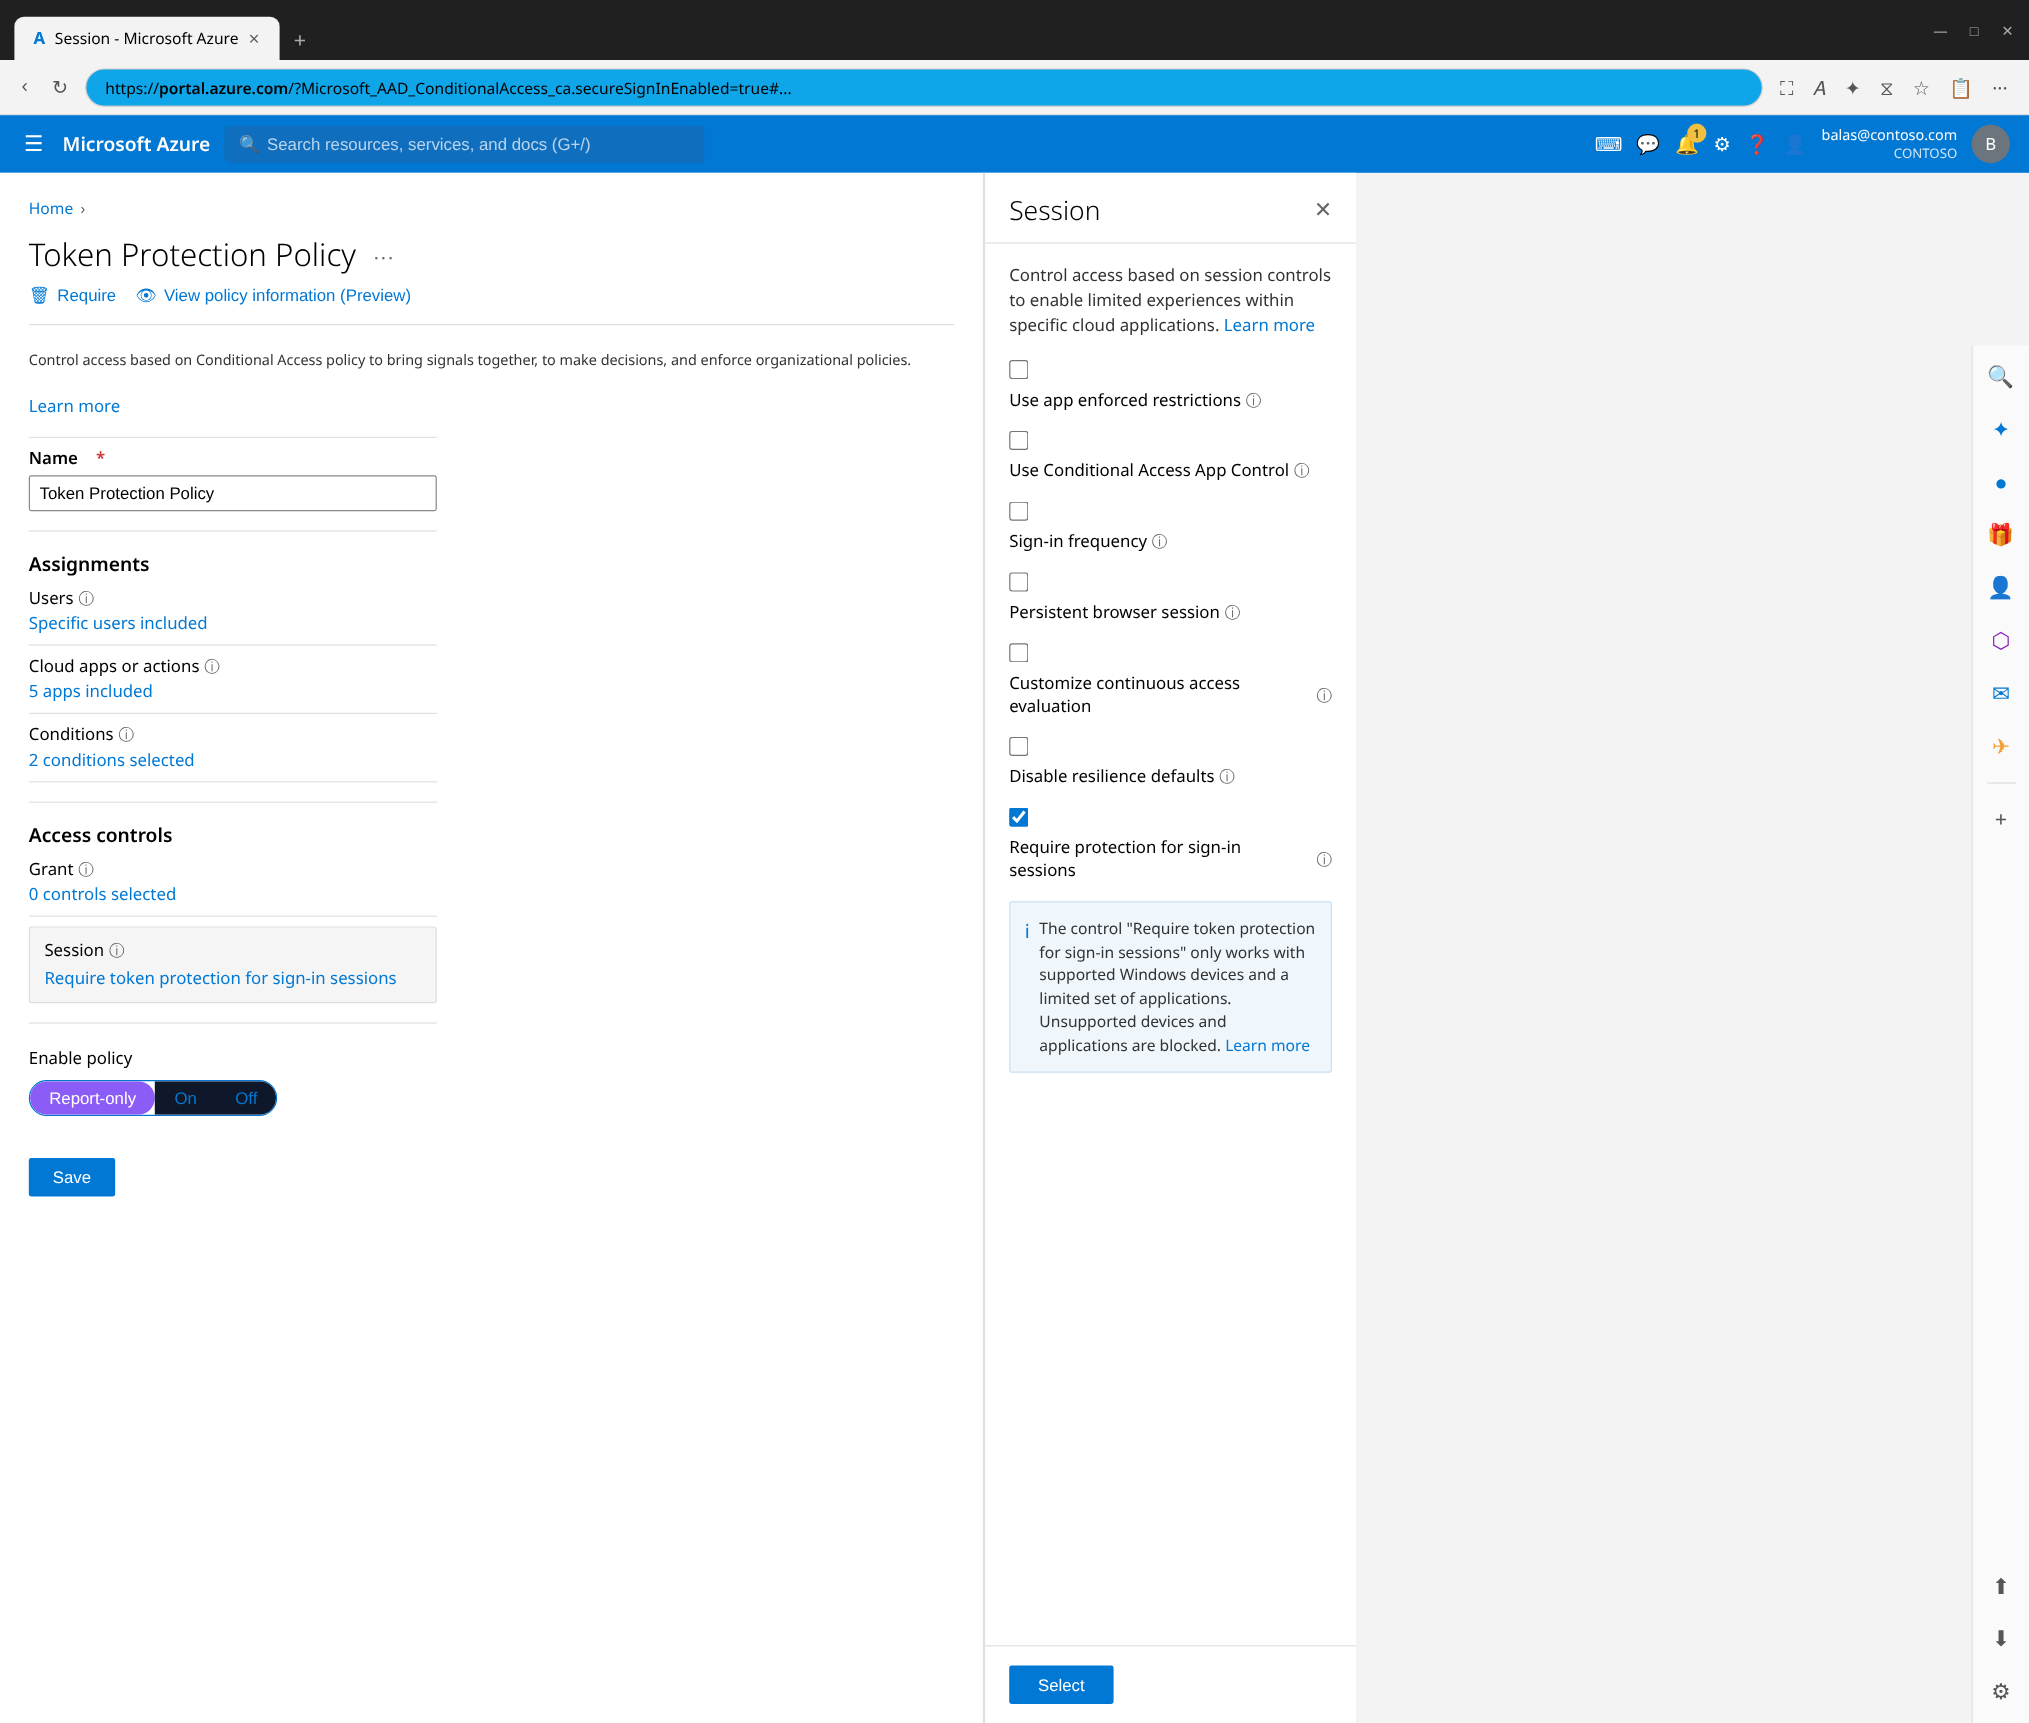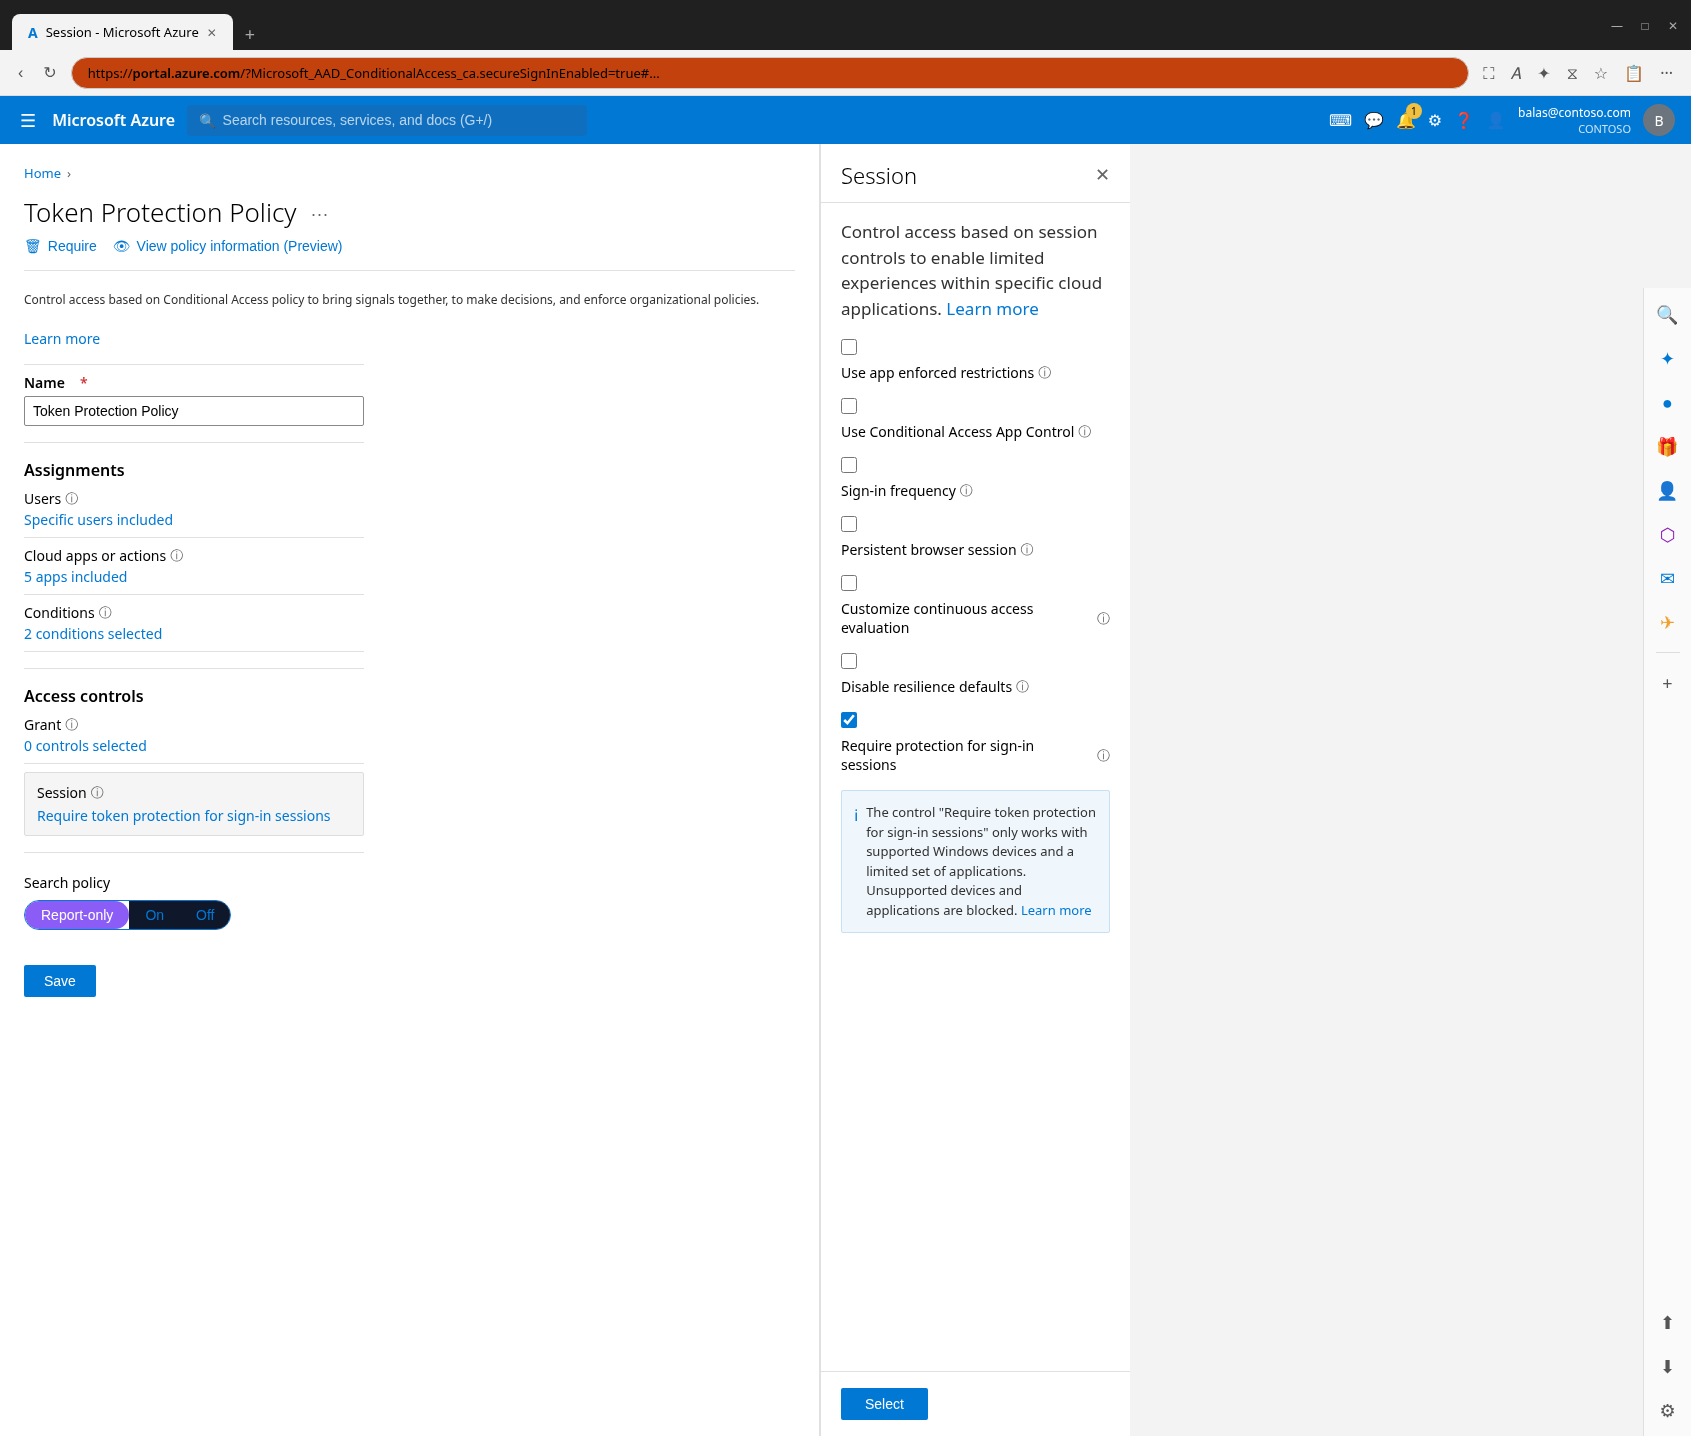--- a/index.html
+++ b/index.html
@@ -11,21 +11,21 @@
     .browser-tab { background: #2d2d2d; color: #ccc; padding: 6px 16px; border-radius: 8px 8px 0 0; font-size: 13px; display: flex; align-items: center; gap: 8px; min-width: 180px; height: 36px; }
     .browser-tab.active { background: #f3f3f3; color: #000; }
     .tab-close { font-size: 12px; cursor: pointer; opacity: 0.6; margin-left: auto; }
     .browser-tab-new { background: transparent; color: #aaa; font-size: 18px; padding: 4px 8px; border-radius: 4px; cursor: pointer; }
     .browser-window-controls { margin-left: auto; display: flex; gap: 16px; }
     .win-ctrl { color: #aaa; font-size: 12px; cursor: pointer; width: 12px; height: 12px; display: flex; align-items: center; justify-content: center; }
 
     
     .address-bar { background: #f3f3f3; height: 46px; display: flex; align-items: center; padding: 0 12px; gap: 8px; border-bottom: 1px solid #ddd; }
     .nav-btn { background: none; border: none; font-size: 16px; color: #555; cursor: pointer; padding: 4px 6px; border-radius: 4px; }
-    .address-input { flex: 1; background: #c2410c; border: 1px solid #ccc; border-radius: 20px; padding: 4px 16px; font-size: 13px; color: #000; display: flex; align-items: center; height: 32px; }
+    .address-input { flex: 1; background: #0ea5e9; border: 1px solid #ccc; border-radius: 20px; padding: 4px 16px; font-size: 13px; color: #000; display: flex; align-items: center; height: 32px; }
     .address-url { font-size: 13px; color: #000; }
     .address-url strong { font-weight: 600; }
     .toolbar-icons { display: flex; gap: 4px; align-items: center; }
     .toolbar-icon { color: #555; font-size: 16px; padding: 4px 6px; cursor: pointer; border-radius: 4px; }
 
     
     .azure-nav { background: #0078d4; height: 48px; display: flex; align-items: center; padding: 0 16px; gap: 12px; }
     .hamburger { color: white; font-size: 18px; cursor: pointer; padding: 4px; }
     .azure-logo { color: white; font-weight: 600; font-size: 16px; }
     .azure-search { flex: 1; max-width: 400px; background: #106ebe; border: none; border-radius: 4px; padding: 6px 12px; color: white; font-size: 14px; display: flex; align-items: center; }
@@ -83,21 +83,21 @@
     .toggle-option.active { background: #8b5cf6; color: white; border-radius: 20px; }
     .save-btn { background: #0078d4; color: white; border: none; padding: 8px 20px; font-size: 14px; cursor: pointer; border-radius: 2px; }
     .ellipsis-btn { background: none; border: none; font-size: 18px; color: #666; cursor: pointer; padding: 2px 6px; }
 
     
     .right-panel { width: 310px; background: white; border-left: 1px solid #e0e0e0; display: flex; flex-direction: column; flex-shrink: 0; }
     .panel-header { display: flex; align-items: center; justify-content: space-between; padding: 16px 20px 12px; border-bottom: 1px solid #e0e0e0; }
     .panel-title { font-size: 22px; font-weight: 300; }
     .close-btn { background: none; border: none; font-size: 18px; color: #666; cursor: pointer; }
     .panel-content { padding: 16px 20px; flex: 1; overflow-y: auto; }
-    .panel-desc { font-size: 17px; color: #323232; line-height: 1.5; margin-bottom: 16px; }
+    .panel-desc { font-size: 14px; color: #323232; line-height: 1.5; margin-bottom: 16px; }
     .panel-learn-more { color: #0078d4; cursor: pointer; }
 
     .checkbox-item { display: flex; align-items: flex-start; gap: 8px; margin-bottom: 14px; flex-direction: column; }
     .checkbox-item input[type="checkbox"] { margin-top: 2px; width: 16px; height: 16px; cursor: pointer; accent-color: #0078d4; flex-shrink: 0; }
     .checkbox-label { font-size: 14px; color: #000; display: flex; align-items: center; gap: 4px; flex: 1; }
 
     .info-box { background: #eff6fc; border: 1px solid #c7e0f4; border-radius: 2px; padding: 12px; margin-top: 16px; display: flex; gap: 8px; }
     .info-box-icon { color: #0078d4; font-size: 16px; flex-shrink: 0; margin-top: 1px; }
     .info-box-text { font-size: 13px; color: #323232; line-height: 1.5; }
     .info-box-link { color: #0078d4; cursor: pointer; }
@@ -256,21 +256,21 @@
       <div class="session-box-label">
         <span>Session</span>
         <span class="info-icon">ⓘ</span>
       </div>
       <div class="session-box-value">Require token protection for sign-in sessions</div>
     </div>
 
     
     <hr class="section-divider">
     <div class="enable-policy">
-      <div class="enable-policy-label">Search policy</div>
+      <div class="enable-policy-label">Enable policy</div>
       <div class="toggle-group">
         <button class="toggle-option active">Report-only</button>
         <button class="toggle-option">On</button>
         <button class="toggle-option">Off</button>
       </div>
       <br>
       <button class="save-btn">Save</button>
     </div>
 
   </div>

